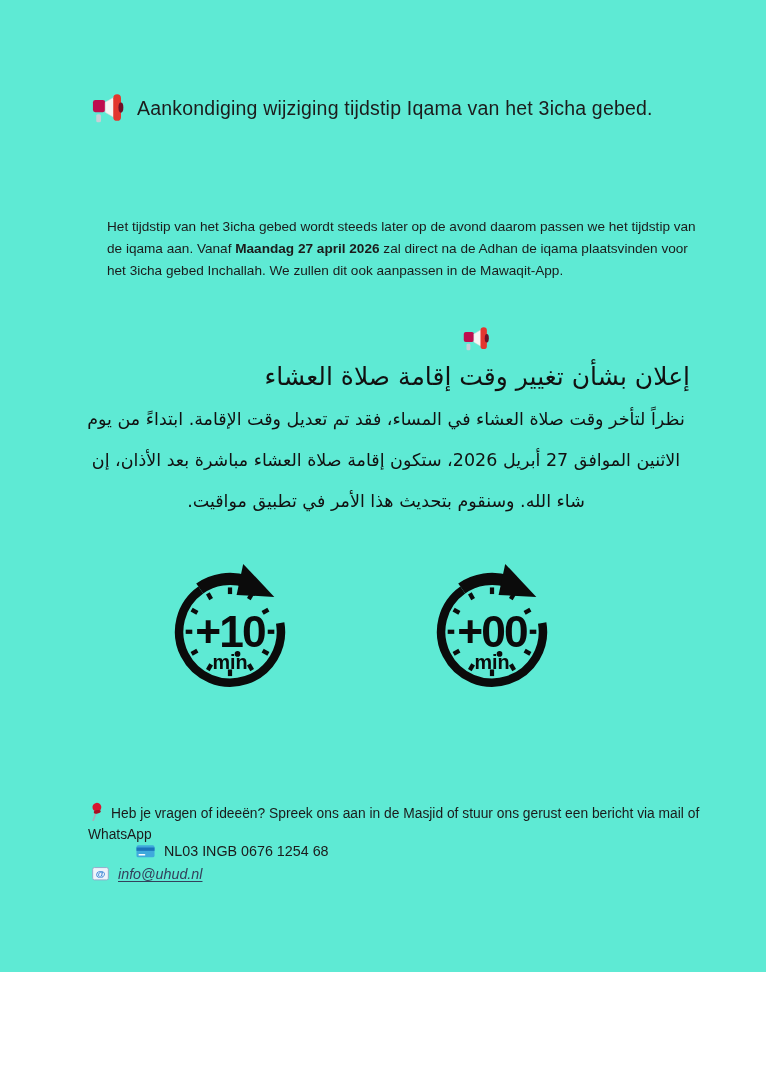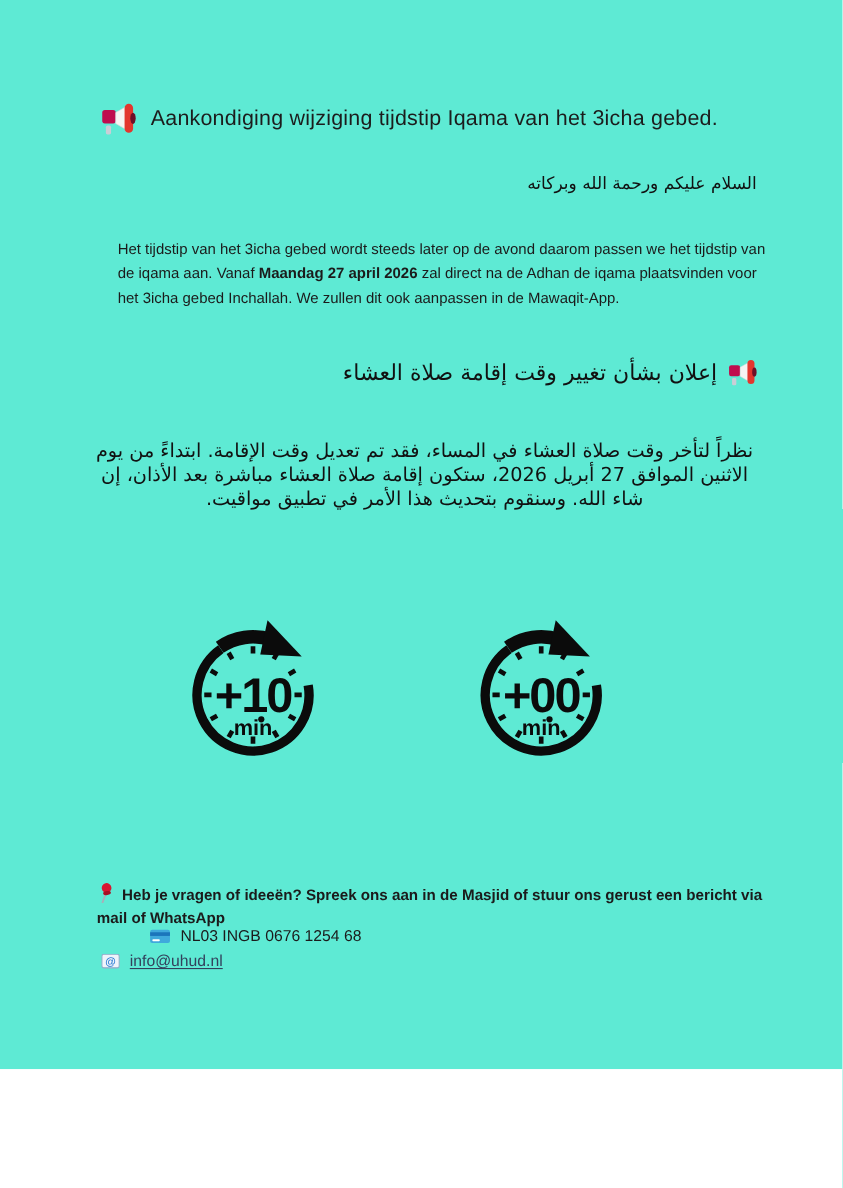--- a/index.html
+++ b/index.html
@@ -14,61 +14,60 @@
   
   .title-row{position:absolute;left:92px;top:93px;display:flex;align-items:center;gap:11px;}
   .title-row h1{margin:0;font-size:19.5px;font-weight:400;letter-spacing:.2px;color:#1c1c1c;}
   
   .greeting{position:absolute;right:78px;top:158px;direction:rtl;font-size:15.5px;
     font-family:"DejaVu Sans", sans-serif;color:#111;}
   
   .nl-para{position:absolute;left:107px;top:202px;width:596px;font-size:13.6px;line-height:22.4px;color:#1b1b1b;}
   .nl-para b{font-weight:700;}
   
-  .ar-heading{position:absolute;right:76px;top:326px;direction:rtl;display:flex;align-items:flex-start;gap:10px;
-    font-family:"DejaVu Sans", sans-serif;font-size:20px;color:#111;}
+  .ar-heading{position:absolute;right:76px;top:326px;direction:rtl;display:flex;align-items:center;gap:10px;
+    font-family:"DejaVu Sans", sans-serif;font-size:25px;color:#111;flex-direction:column;}
   
   .ar-para{position:absolute;left:86px;top:381px;width:600px;direction:rtl;text-align:center;
-    font-family:"DejaVu Sans", sans-serif;font-size:17.5px;line-height:22px;color:#111;}
+    font-family:"DejaVu Sans", sans-serif;font-size:17.5px;line-height:41px;color:#111;}
   
   .columns{position:absolute;left:0;top:536px;width:766px;display:flex;}
   .col{width:164px;display:flex;flex-direction:column;align-items:center;}
   .col.before{margin-left:148px;}
   .col.after{margin-left:98px;}
   .col .lbl{font-size:14px;font-weight:600;line-height:19.5px;text-decoration:underline;
     text-underline-offset:3px;color:#222;text-align:center;}
   .col svg.clock{margin-top:26px;}
   
-  .note{position:absolute;left:88px;top:788px;width:612px;font-size:13.8px;line-height:21.5px;color:#1b1b1b;font-weight:bold;}
+  .note{position:absolute;left:88px;top:788px;width:612px;font-size:13.8px;line-height:21.5px;color:#1b1b1b;}
   .note .pin{vertical-align:-3px;margin-right:6px;}
   .contact-row{position:absolute;left:92px;display:flex;align-items:center;gap:9px;font-size:14.3px;color:#1b1b1b;}
   .bank-row{top:843px;padding-left:44px;}
   .email-row{top:866px;}
-  .email-row a{color:#33415C;text-decoration:underline;text-underline-offset:2px;}
+  .email-row a{color:#33415C;text-decoration:underline;text-underline-offset:2px;font-style:italic;}
   
   .logo{position:absolute;left:605px;top:976px;width:73px;height:73px;}
   svg text{font-family:"Liberation Sans", sans-serif;}
 </style>
 </head>
 <body>
 
 <div class="page">
 
   <div class="title-row">
     <svg width="34" height="31" viewBox="0 0 36 32">
       <rect x="4.5" y="22" width="5" height="8.5" rx="1.6" fill="#C9CED6"></rect>
       <rect x="1" y="7" width="13" height="13" rx="2.6" fill="#BF0D4E"></rect>
       <polygon points="14,9.5 23.5,4 23.5,25.5 14,20" fill="#F6F4F3" stroke="#E2DEDC" stroke-width="0.6"></polygon>
       <rect x="22.5" y="1" width="8.2" height="28" rx="4.1" fill="#E3362E"></rect>
       <ellipse cx="30.6" cy="15" rx="2.6" ry="5.4" fill="#6E1028"></ellipse>
     </svg>
     <h1>Aankondiging wijziging tijdstip Iqama van het 3icha gebed.</h1>
   </div>
 
-  <div class="greeting">السلام عليكم ورحمة الله وبركاته</div>
 
   <p class="nl-para"><span>Het tijdstip van het 3icha gebed wordt steeds later op de avond daarom passen we het tijdstip van de iqama aan. Vanaf </span><b>Maandag 27 april 2026</b><span> zal direct na de Adhan de iqama plaatsvinden voor het 3icha gebed Inchallah. We zullen dit ook aanpassen in de Mawaqit-App.</span></p>
 
   <div class="ar-heading">
     <svg width="28" height="26" viewBox="0 0 36 32">
       <rect x="4.5" y="22" width="5" height="8.5" rx="1.6" fill="#C9CED6"></rect>
       <rect x="1" y="7" width="13" height="13" rx="2.6" fill="#BF0D4E"></rect>
       <polygon points="14,9.5 23.5,4 23.5,25.5 14,20" fill="#F6F4F3" stroke="#E2DEDC" stroke-width="0.6"></polygon>
       <rect x="22.5" y="1" width="8.2" height="28" rx="4.1" fill="#E3362E"></rect>
       <ellipse cx="30.6" cy="15" rx="2.6" ry="5.4" fill="#6E1028"></ellipse>

